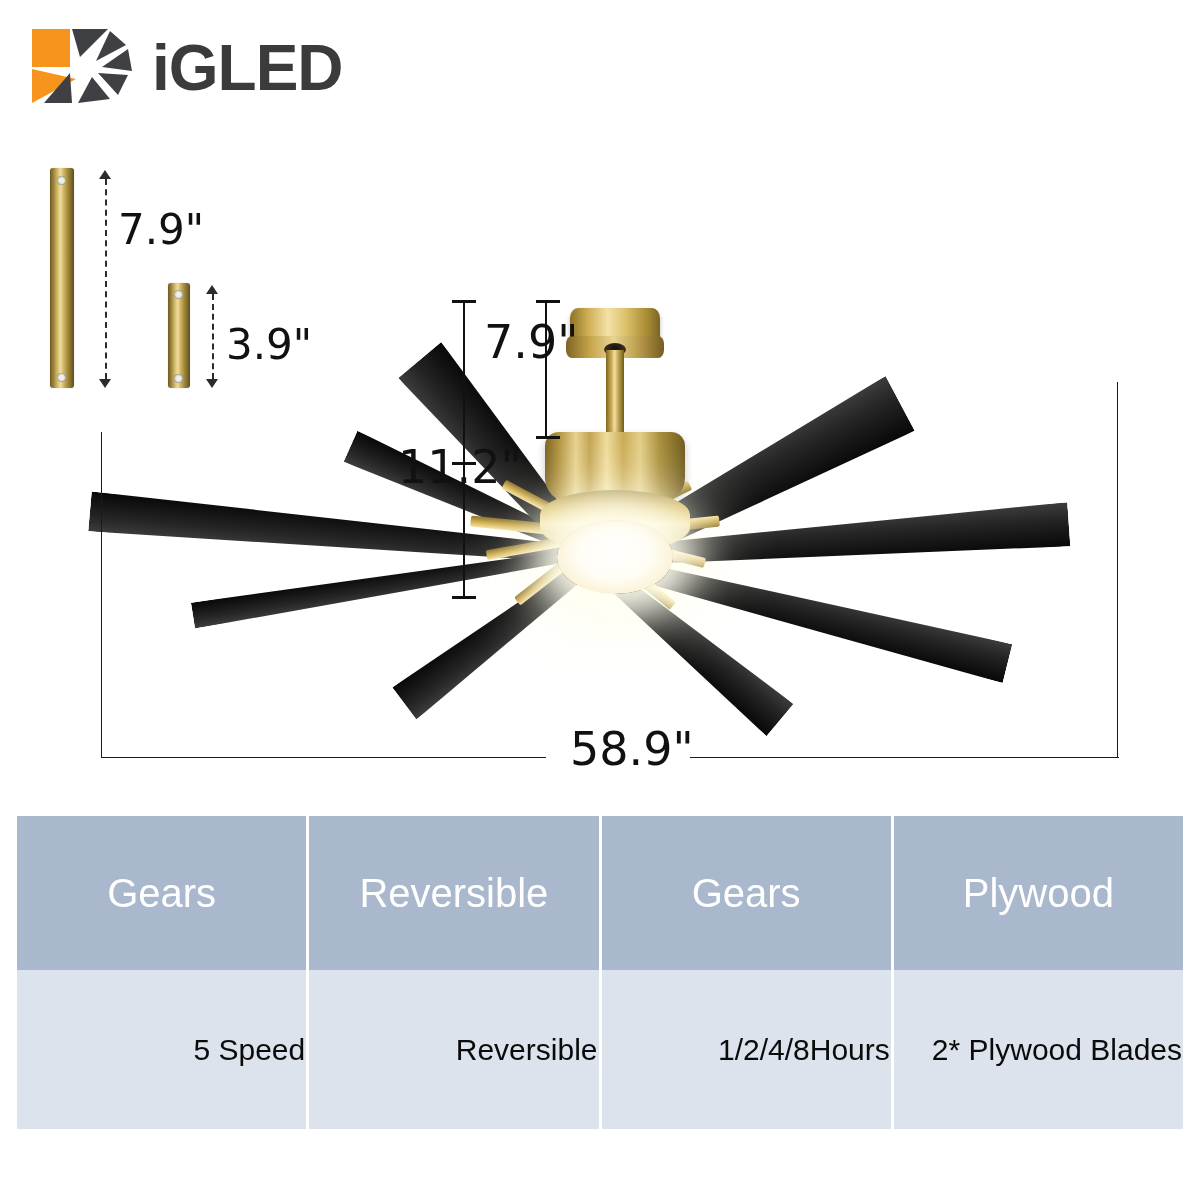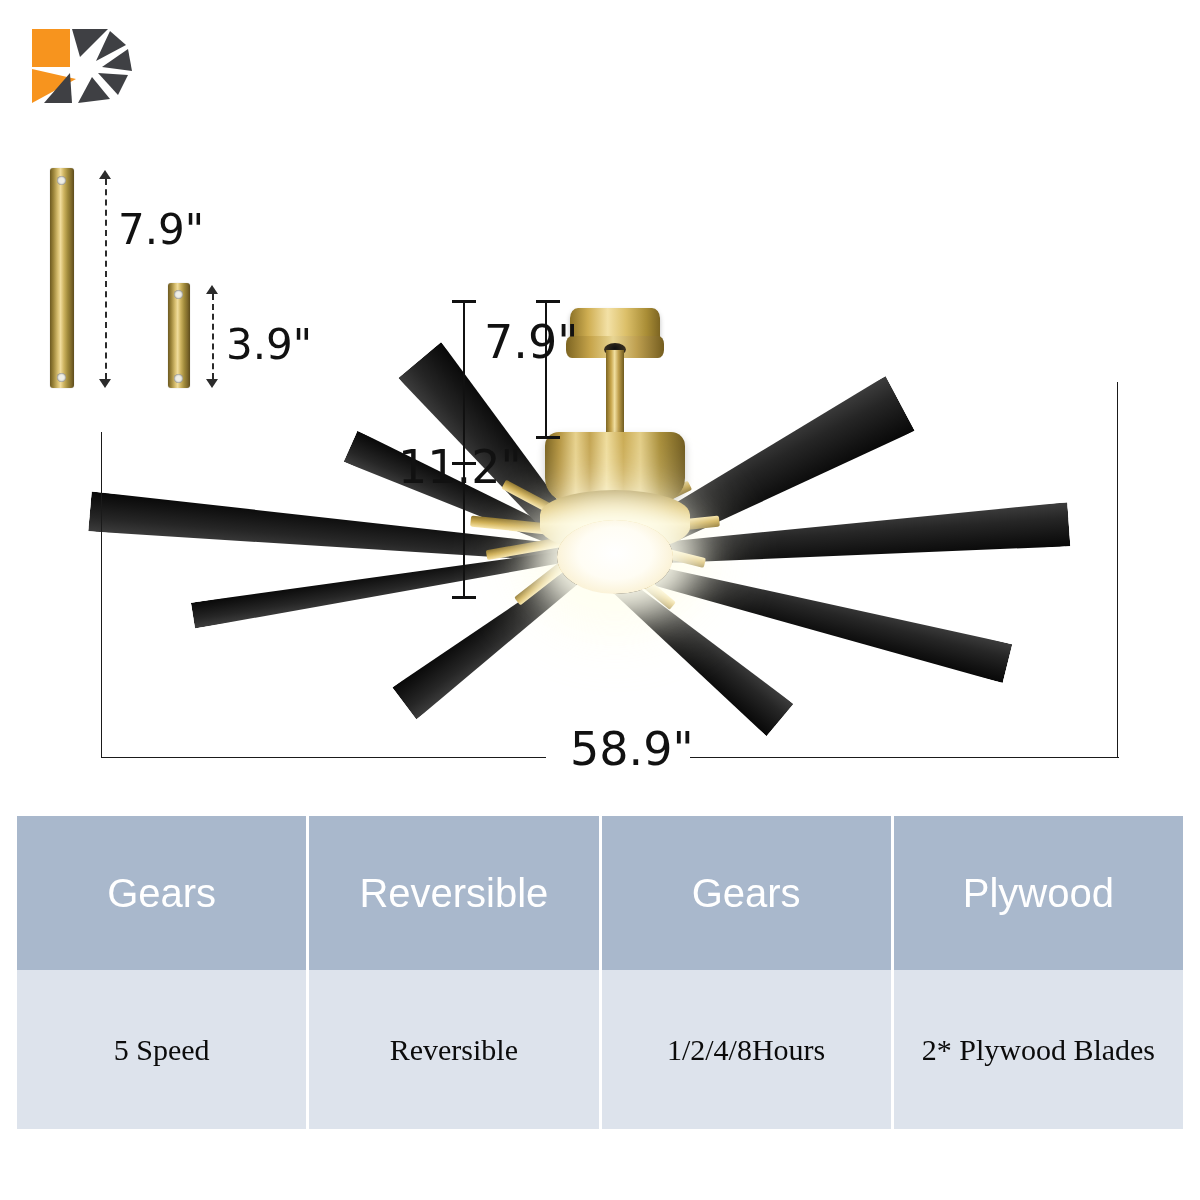--- a/index.html
+++ b/index.html
@@ -127,22 +127,22 @@
   }
   .spec-table th{
     background:#a9b8cc; color:#ffffff;
     font-weight:400; font-size:40px;
     height:152px; vertical-align:middle; text-align:center;
     font-family:"Liberation Sans", sans-serif;
   }
   .spec-table td{
     background:#dde3ec; color:#0b0b0b;
     font-weight:400; font-size:30px;
-    height:157px; vertical-align:middle; text-align:center;
-    font-family:Liberation Serif, serif;
+    height:157px; vertical-align:middle; text-align:right;
+    font-family:Liberation Sans, sans-serif;
   }
 </style>
 </head>
 <body>
 
 <div class="header">
 
   <div class="logo-mark">
     <svg viewBox="0 0 122 78" width="122" height="78">
 
@@ -150,20 +150,21 @@
       <polygon points="2,42 2,76 46,52" fill="#F7941E"></polygon>
       <polygon points="42,2 78,2 50,30" fill="#3F4044"></polygon>
       <polygon points="80,4 96,18 66,34" fill="#3F4044"></polygon>
       <polygon points="98,22 102,44 72,40" fill="#3F4044"></polygon>
       <polygon points="98,48 88,68 68,46" fill="#3F4044"></polygon>
       <polygon points="80,72 48,76 62,50" fill="#3F4044"></polygon>
       <polygon points="42,76 14,76 40,46" fill="#3F4044"></polygon>
     </svg>
   </div>
 
+  <div class="brand-text">iGLED</div>
 </div>
 
 <div class="rod" style="left:50px; top:168px; width:24px; height:220px;"></div>
 <div class="rod-hole" style="left:57px;top:176px;"></div>
 <div class="rod-hole" style="left:57px;top:373px;"></div>
 
 <div class="arrow-up" style="left:99px;top:170px;"></div>
 <div class="vdash" style="left:105px;top:179px;height:200px;"></div>
 <div class="arrow-dn" style="left:99px;top:379px;"></div>
 <div class="dim-label" style="left:118px;top:205px;font-size:42px;">7.9"</div>

